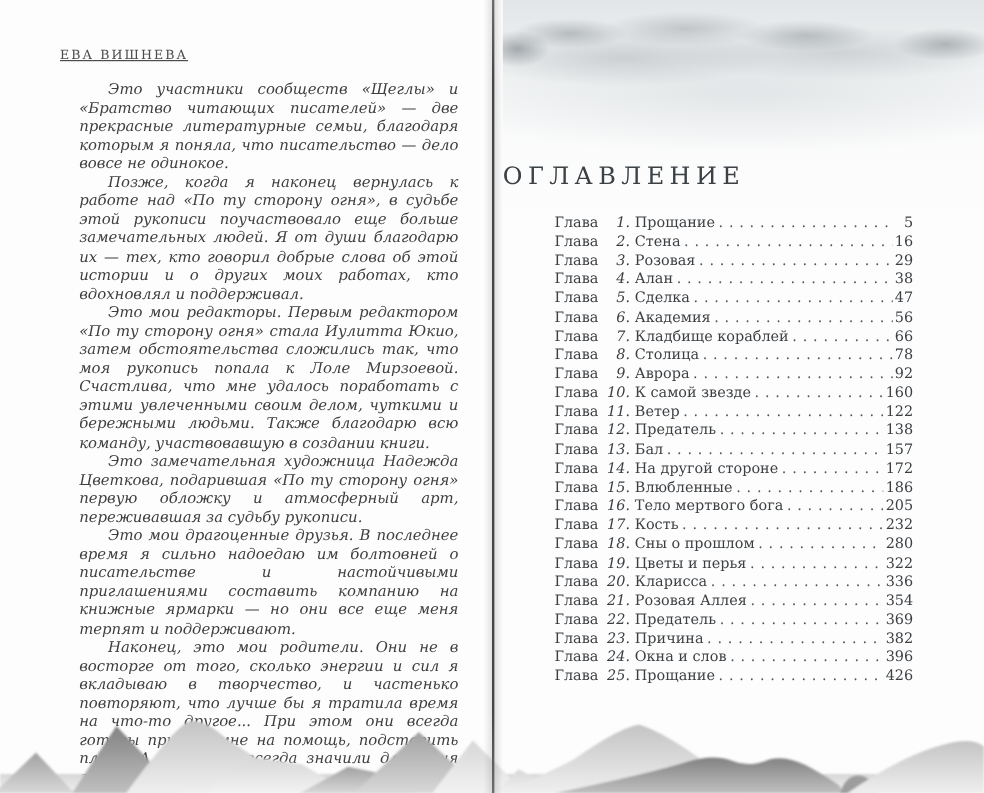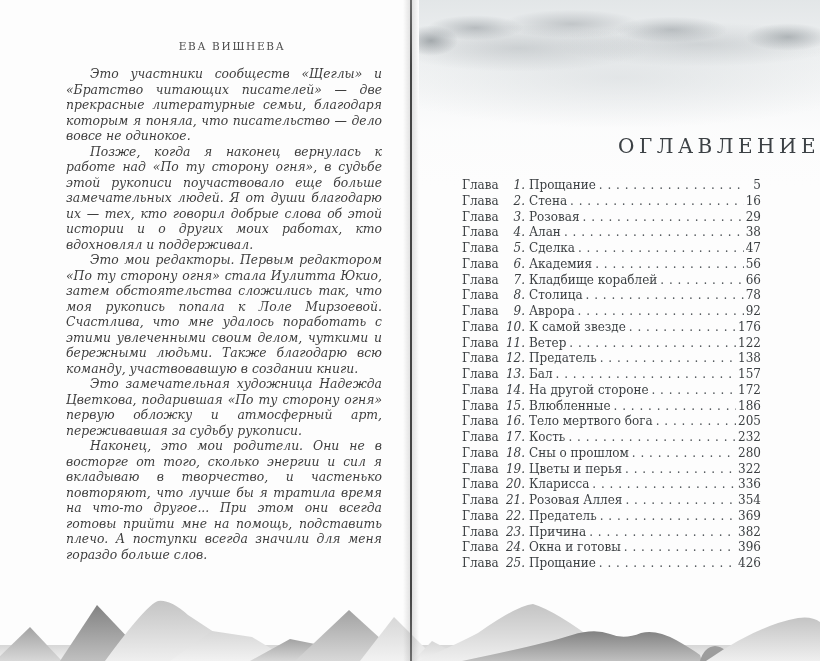--- a/index.html
+++ b/index.html
@@ -6,22 +6,22 @@
   .book{
     position:relative;width:820px;height:661px;background:#fdfdfd;overflow:hidden;
     font-family:"DejaVu Serif","Liberation Serif",serif;color:#3e3e3e;
   }
   .page{position:absolute;top:0;height:661px;background:#fdfdfd;}
   .page-left{left:0;width:403px;}
   .page-right{left:419px;width:401px;}
 
   
   .running-head{
-    position:absolute;top:40px;left:74px;width:316px;text-align:center;
-    font-size:10.5px;letter-spacing:1.7px;color:#4c4c4c;
+    position:absolute;top:40px;left:50px;width:316px;
+    font-size:10.5px;letter-spacing:1.7px;color:#4c4c4c;text-decoration:underline;
   }
   .body-text{
     position:absolute;top:66px;left:66px;width:316px;
     font-style:italic;font-size:12.4px;line-height:15.5px;
     text-align:justify;color:#3e3e3e;
   }
   .para{margin:0;text-indent:24px;}
 
   
   .clouds{
@@ -31,21 +31,21 @@
       radial-gradient(16% 9% at 14% 15%, rgba(125,132,137,0.45), transparent 75%),
       radial-gradient(22% 10% at 38% 13%, rgba(135,141,146,0.40), transparent 78%),
       radial-gradient(18% 9% at 63% 16%, rgba(128,135,140,0.42), transparent 78%),
       radial-gradient(14% 10% at 92% 20%, rgba(118,126,131,0.48), transparent 75%),
       radial-gradient(40% 16% at 25% 26%, rgba(160,166,170,0.40), transparent 80%),
       radial-gradient(45% 15% at 70% 24%, rgba(165,171,175,0.38), transparent 80%),
       radial-gradient(80% 34% at 50% 42%, rgba(205,210,213,0.45), transparent 80%),
       linear-gradient(180deg, rgba(222,226,228,0.85) 0%, rgba(236,239,240,0.55) 40%, rgba(248,249,250,0.30) 70%, rgba(255,255,255,0) 100%);
   }
   .toc-title{
-    position:absolute;top:134px;left:0;right:0;margin:0;text-align:right;
+    position:absolute;top:134px;left:0;right:0;margin:0;text-align:left;
     font-size:20px;font-weight:normal;letter-spacing:4.5px;color:#3c4145;
   }
   .toc{
     position:absolute;top:178px;left:43px;width:299px;
     font-size:12px;color:#3b3f42;
   }
   .toc-row{display:flex;align-items:baseline;height:15.75px;white-space:nowrap;}
   .toc-label{width:38px;flex:0 0 auto;}
   .toc-num{font-style:italic;width:25px;flex:0 0 auto;text-align:right;margin-right:4px;}
   .toc-chapter{flex:0 0 auto;padding-right:3px;}
@@ -76,20 +76,21 @@
 <div class="book">
 
   <div class="page page-left">
     <div class="running-head">ЕВА ВИШНЕВА</div>
     <div class="body-text">
 
     <p class="para">Это участники сообществ «Щеглы» и «Братство читающих писателей» — две прекрасные литературные семьи, благодаря которым я поняла, что писательство — дело вовсе не одинокое.</p>
         <p class="para">Позже, когда я наконец вернулась к работе над «По ту сторону огня», в судьбе этой рукописи поучаствовало еще больше замечательных людей. Я от души благодарю их — тех, кто говорил добрые слова об этой истории и о других моих работах, кто вдохновлял и поддерживал.</p>
         <p class="para">Это мои редакторы. Первым редактором «По ту сторону огня» стала Иулитта Юкио, затем обстоятельства сложились так, что моя рукопись попала к Лоле Мирзоевой. Счастлива, что мне удалось поработать с этими увлеченными своим делом, чуткими и бережными людьми. Также благодарю всю команду, участвовавшую в создании книги.</p>
         <p class="para">Это замечательная художница Надежда Цветкова, подарившая «По ту сторону огня» первую обложку и атмосферный арт, переживавшая за судьбу рукописи.</p>
+        <p class="para">Это мои драгоценные друзья. В последнее время я сильно надоедаю им болтовней о писательстве и настойчивыми приглашениями составить компанию на книжные ярмарки — но они все еще меня терпят и поддерживают.</p>
         <p class="para">Наконец, это мои родители. Они не в восторге от того, сколько энергии и сил я вкладываю в творчество, и частенько повторяют, что лучше бы я тратила время на что-то другое... При этом они всегда готовы прийти мне на помощь, подставить плечо. А поступки всегда значили для меня гораздо больше слов.</p>
       </div>
   </div>
 
   <div class="page page-right">
     <div class="clouds"></div>
     <h1 class="toc-title">ОГЛАВЛЕНИЕ</h1>
     <div class="toc">
 
     <div class="toc-row">
@@ -153,21 +154,21 @@
         <span class="toc-num">9.</span>
         <span class="toc-chapter">Аврора</span>
         <span class="dots"></span>
         <span class="toc-page">92</span>
       </div>
         <div class="toc-row">
         <span class="toc-label">Глава</span>
         <span class="toc-num">10.</span>
         <span class="toc-chapter">К самой звезде</span>
         <span class="dots"></span>
-        <span class="toc-page">176</span>
+        <span class="toc-page">160</span>
       </div>
         <div class="toc-row">
         <span class="toc-label">Глава</span>
         <span class="toc-num">11.</span>
         <span class="toc-chapter">Ветер</span>
         <span class="dots"></span>
         <span class="toc-page">122</span>
       </div>
         <div class="toc-row">
         <span class="toc-label">Глава</span>
@@ -249,21 +250,21 @@
         <div class="toc-row">
         <span class="toc-label">Глава</span>
         <span class="toc-num">23.</span>
         <span class="toc-chapter">Причина</span>
         <span class="dots"></span>
         <span class="toc-page">382</span>
       </div>
         <div class="toc-row">
         <span class="toc-label">Глава</span>
         <span class="toc-num">24.</span>
-        <span class="toc-chapter">Окна и готовы</span>
+        <span class="toc-chapter">Окна и слов</span>
         <span class="dots"></span>
         <span class="toc-page">396</span>
       </div>
         <div class="toc-row">
         <span class="toc-label">Глава</span>
         <span class="toc-num">25.</span>
         <span class="toc-chapter">Прощание</span>
         <span class="dots"></span>
         <span class="toc-page">426</span>
       </div>

